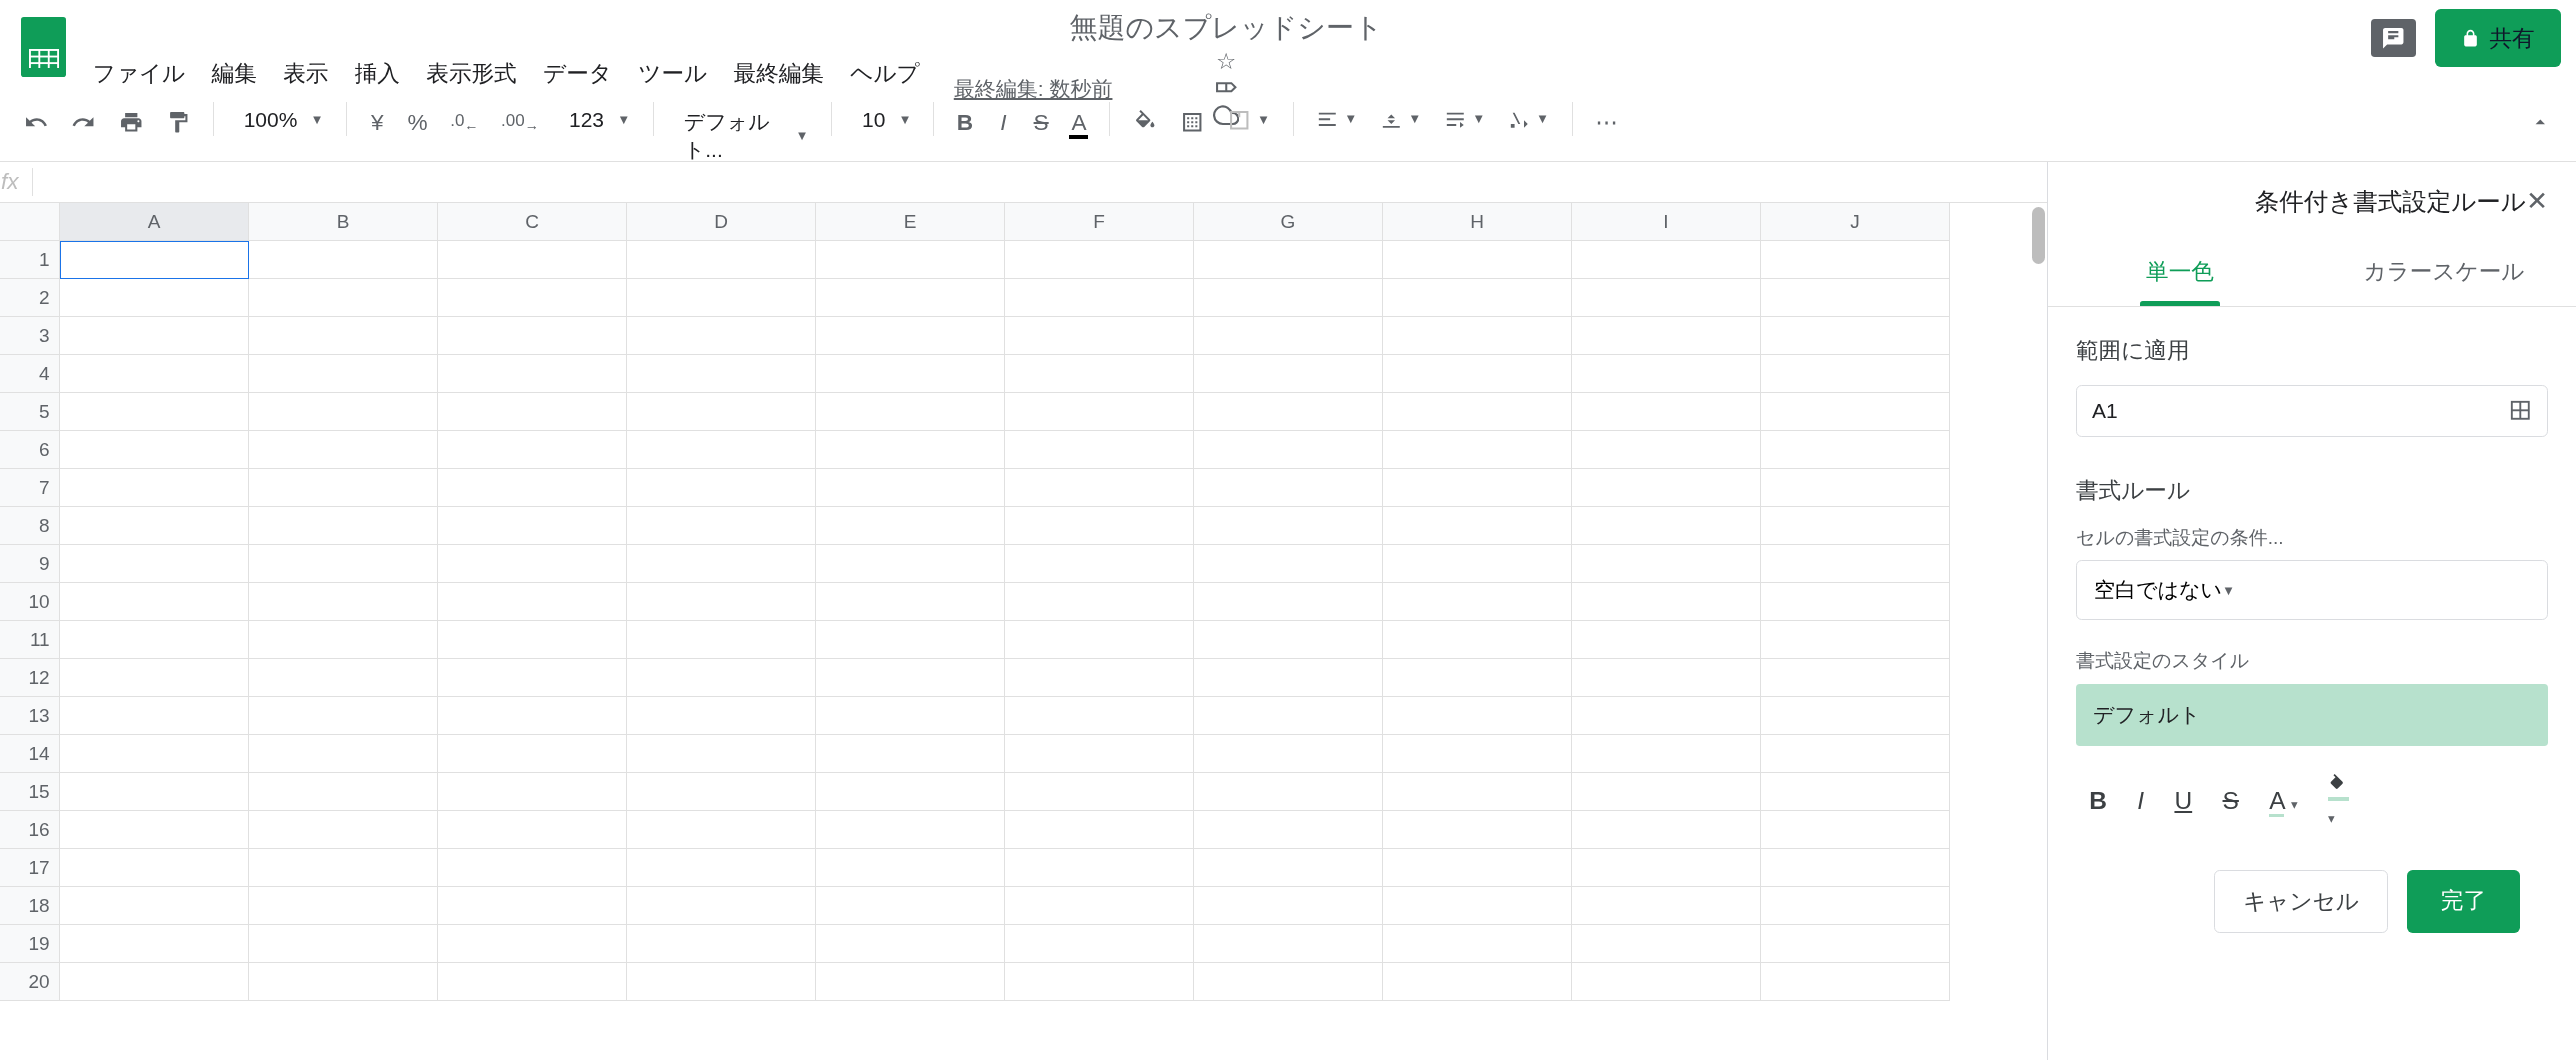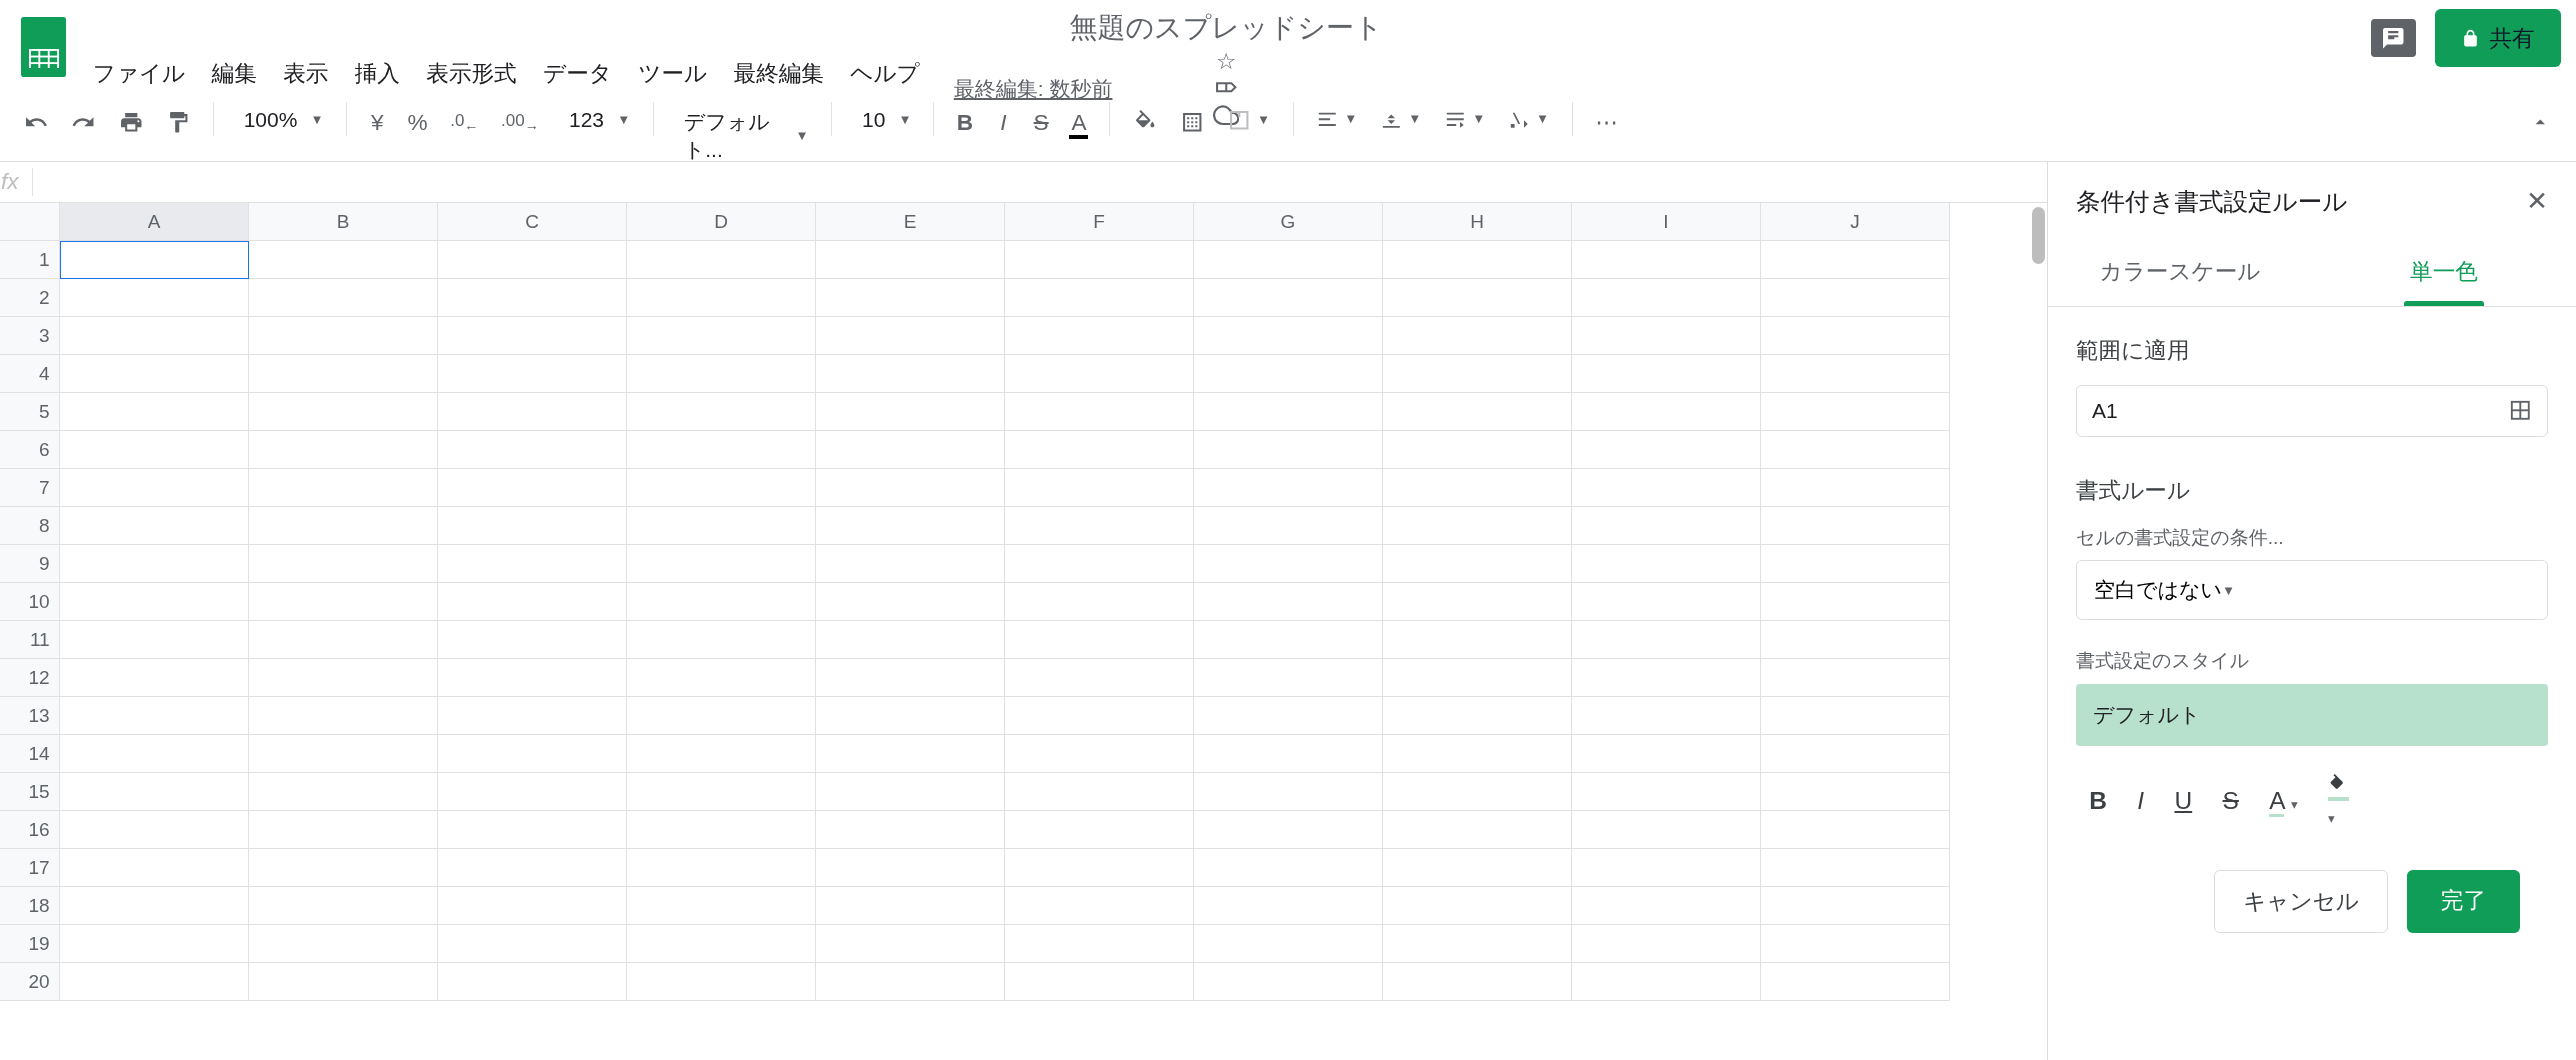--- a/index.html
+++ b/index.html
@@ -34,21 +34,21 @@
 .grid-wrapper { flex: 1; overflow: auto; position: relative; }
 .grid { display: grid; grid-template-columns: 60px repeat(10, 189px); }
 .col-header, .row-header, .corner, .cell { border-right: 0.9px solid #e0e0e0; border-bottom: 0.9px solid #e0e0e0; display: flex; align-items: center; justify-content: center; font-size: 19px; color: #5f6368; }
 .corner { height: 38px; background: #f8f9fa; }
 .col-header { height: 38px; background: #f8f9fa; }
 .row-header { height: 38px; background: #f8f9fa; justify-content: flex-end; padding-right: 9.4px; }
 .cell { height: 38px; background: white; }
 .col-header.active { background: #e8eaed; }
 .cell.selected { border: 1.9px solid #1a73e8; }
 .sidebar { width: 528px; display: flex; flex-direction: column; background: white; }
-.sidebar-header { display: flex; align-items: center; justify-content: space-between; padding: 22.6px 28px 19px 28px; }
+.sidebar-header { display: flex; align-items: center; justify-content: flex-end; padding: 22.6px 28px 19px 28px; }
 .sidebar-title { font-size: 24.5px; color: #202124; }
 .close-x { font-size: 26.4px; color: #5f6368; cursor: pointer; }
 .sidebar-tabs { display: flex; border-bottom: 0.9px solid #e0e0e0; }
 .sidebar-tab { flex: 1; text-align: center; padding: 19px 0; font-size: 22.6px; cursor: pointer; color: #5f6368; position: relative; }
 .sidebar-tab.active { color: #0f9d58; font-weight: 500; }
 .sidebar-tab.active::after { content: ''; position: absolute; bottom: 0; left: 35%; right: 35%; height: 4.7px; background: #0f9d58; border-radius: 2.8px 2.8px 0 0; }
 .sidebar-body { flex: 1; padding: 28px 28px; overflow-y: auto; }
 .section-label { font-size: 22.6px; color: #3c4043; margin-bottom: 19px; font-weight: 500; }
 .sub-label { font-size: 19px; color: #5f6368; margin-bottom: 9.4px; }
 .range-input { display: flex; align-items: center; border: 0.9px solid #dadce0; border-radius: 5.7px; padding: 13.2px 15px; margin-bottom: 38px; }
@@ -479,22 +479,22 @@
       <div class="scrollbar-track" style="top:3.8px"></div>
     </div>
   </div>
 
   <div class="sidebar">
     <div class="sidebar-header">
       <span class="sidebar-title">条件付き書式設定ルール</span>
       <span class="close-x">✕</span>
     </div>
     <div class="sidebar-tabs">
+      <div class="sidebar-tab active">単一色</div>
       <div class="sidebar-tab">カラースケール</div>
-      <div class="sidebar-tab active">単一色</div>
     </div>
     <div class="sidebar-body">
       <div class="section-label">範囲に適用</div>
       <div class="range-input">
         <input type="text" value="A1" style="">
         <span class="grid-icon">
           <svg width="22.6" height="22.6" viewBox="0 0 24 24" fill="none" stroke="#5f6368" stroke-width="2">
               <rect x="3" y="3" width="18" height="18"></rect>
               <line x1="3" y1="12" x2="21" y2="12"></line>
               <line x1="12" y1="3" x2="12" y2="21"></line>

